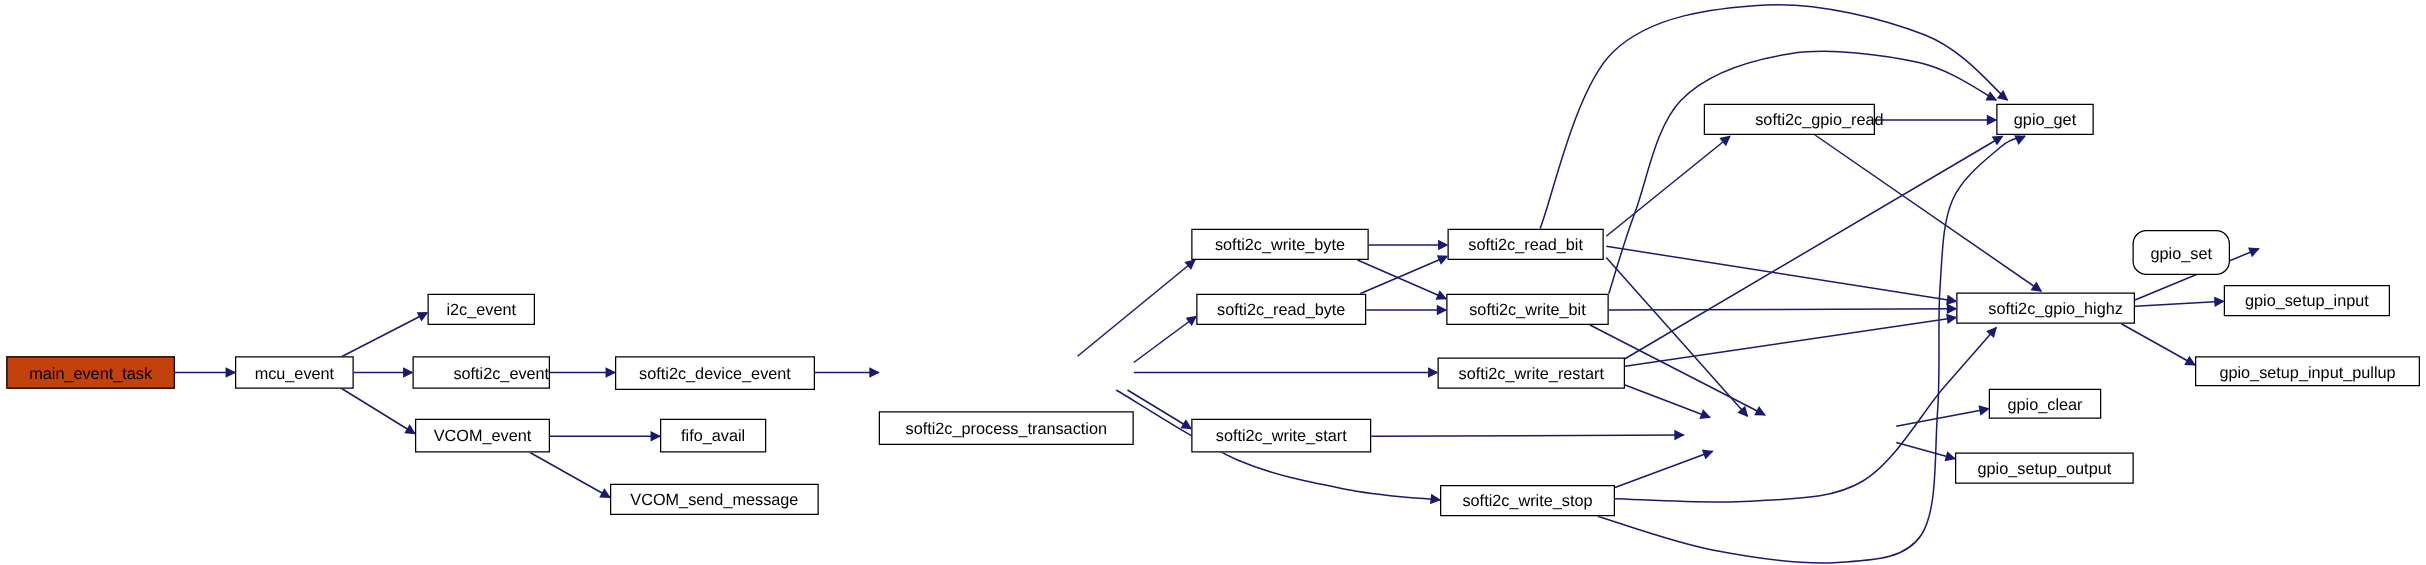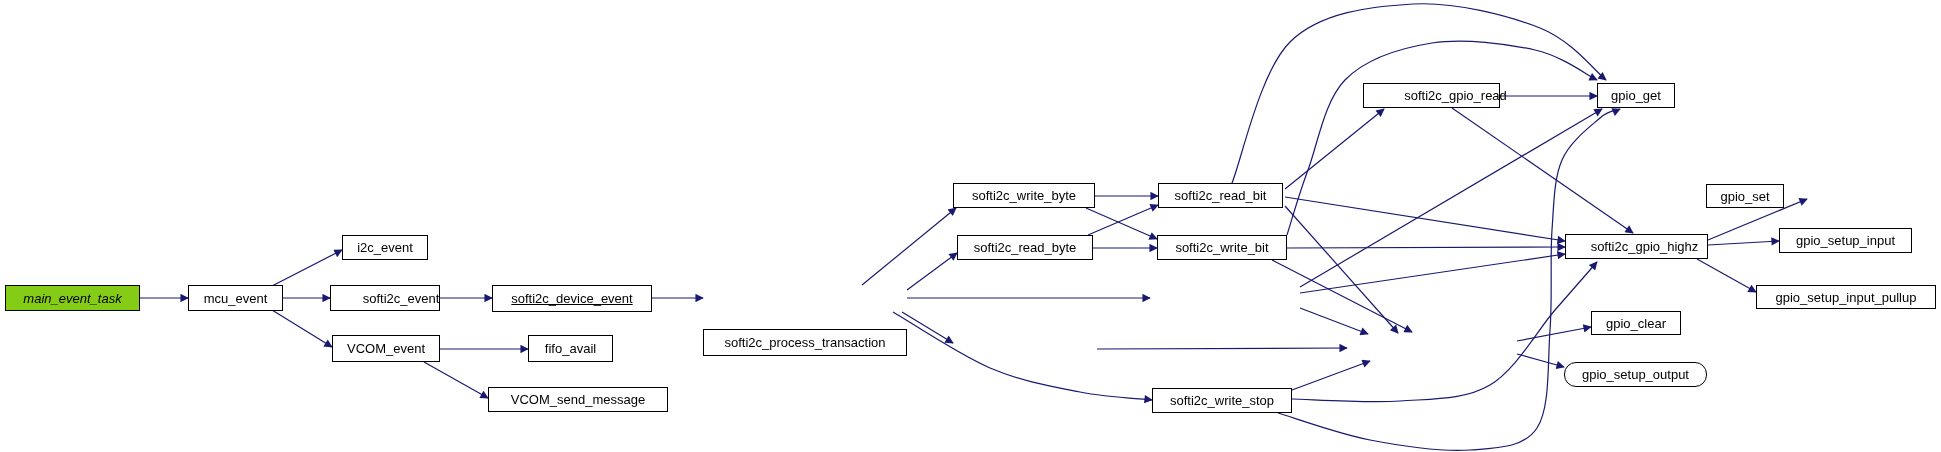--- a/index.html
+++ b/index.html
@@ -2,21 +2,21 @@
 <html><head>
 <meta charset="utf-8">
 <style>
   html,body{margin:0;padding:0;background:#ffffff;}
   #canvas{position:relative;width:1941px;height:452px;background:#ffffff;overflow:hidden;
           font-family:"Liberation Sans",sans-serif;}
   #edges{position:absolute;left:0;top:0;width:1941px;height:452px;}
   .node{position:absolute;box-sizing:border-box;border:1px solid #000000;background:#ffffff;
         color:#000000;font-size:13px;text-align:center;display:flex;align-items:center;
         justify-content:center;white-space:nowrap;cursor:pointer;}
-  .node.hl{background:#84cc16;font-style:italic;}
+  .node.hl{background:#c2410c;}
 </style>
 </head>
 <body>
 
 <div id="canvas">
   <svg id="edges" xmlns="http://www.w3.org/2000/svg" viewBox="0 0 1941 452">
       <defs>
         <marker id="arw" viewBox="0 0 10 10" refX="9" refY="5" markerWidth="10" markerHeight="7" orient="auto-start-reverse">
           <path d="M0,0 L10,5 L0,10 z" fill="#191970"></path>
         </marker>
@@ -59,30 +59,32 @@
       <path d="M1697,259 L1756,292" fill="none" stroke="#191970" stroke-width="1.2" marker-end="url(#arw)"></path>
       <path d="M1517,341 L1591,327" fill="none" stroke="#191970" stroke-width="1.2" marker-end="url(#arw)"></path>
       <path d="M1517,354 L1564,367" fill="none" stroke="#191970" stroke-width="1.2" marker-end="url(#arw)"></path>
     </svg>
 
 <div class="node hl" style="left: 5px; top: 285px; width: 135px; height: 26px;">main_event_task</div>
     <div class="node" style="left: 188px; top: 285px; width: 95px; height: 26px;">mcu_event</div>
     <div class="node" style="left: 342px; top: 235px; width: 86px; height: 25px;">i2c_event</div>
     <div class="node" style="left: 330px; top: 285px; width: 110px; height: 26px; padding-left: 32px;">softi2c_event</div>
     <div class="node" style="left: 332px; top: 335px; width: 108px; height: 27px;">VCOM_event</div>
-    <div class="node" style="left: 492px; top: 285px; width: 160px; height: 27px; text-decoration: underline;">softi2c_device_event</div>
+    <div class="node" style="left: 492px; top: 285px; width: 160px; height: 27px;">softi2c_device_event</div>
     <div class="node" style="left: 528px; top: 335px; width: 85px; height: 27px;">fifo_avail</div>
-    <div class="node" style="left: 488px; top: 387px; width: 180px; height: 25px;">VCOM_send_message</div>
+    <div class="node" style="left: 488px; top: 387px; width: 167px; height: 25px;">VCOM_send_message</div>
     <div class="node" style="left: 703px; top: 285px; width: 204px; height: 27px; margin-top: 44px;">softi2c_process_transaction</div>
     <div class="node" style="left: 953px; top: 183px; width: 142px; height: 25px;">softi2c_write_byte</div>
     <div class="node" style="left: 957px; top: 235px; width: 136px; height: 25px;">softi2c_read_byte</div>
+    <div class="node" style="left: 953px; top: 335px; width: 144px; height: 27px;">softi2c_write_start</div>
     <div class="node" style="left: 1158px; top: 183px; width: 125px; height: 25px;">softi2c_read_bit</div>
     <div class="node" style="left: 1157px; top: 235px; width: 130px; height: 25px;">softi2c_write_bit</div>
+    <div class="node" style="left: 1150px; top: 286px; width: 150px; height: 25px;">softi2c_write_restart</div>
     <div class="node" style="left: 1152px; top: 388px; width: 140px; height: 25px;">softi2c_write_stop</div>
     <div class="node" style="left: 1363px; top: 83px; width: 137px; height: 25px; padding-left: 48px;">softi2c_gpio_read</div>
     <div class="node" style="left: 1597px; top: 83px; width: 78px; height: 25px;">gpio_get</div>
     <div class="node" style="left: 1565px; top: 234px; width: 143px; height: 25px; padding-left: 16px;">softi2c_gpio_highz</div>
-    <div class="node" style="left: 1706px; top: 184px; width: 78px; height: 24px;">gpio_set</div>
+    <div class="node" style="left: 1706px; top: 184px; width: 78px; height: 36px; border-radius: 11px;">gpio_set</div>
     <div class="node" style="left: 1779px; top: 228px; width: 133px; height: 25px;">gpio_setup_input</div>
     <div class="node" style="left: 1756px; top: 285px; width: 180px; height: 24px; text-align: center;">gpio_setup_input_pullup</div>
     <div class="node" style="left: 1591px; top: 311px; width: 90px; height: 24px;">gpio_clear</div>
-    <div class="node" style="left: 1564px; top: 362px; width: 143px; height: 25px; border-radius: 12px;">gpio_setup_output</div>
+    <div class="node" style="left: 1564px; top: 362px; width: 143px; height: 25px;">gpio_setup_output</div>
   </div>
 
 </body></html>

